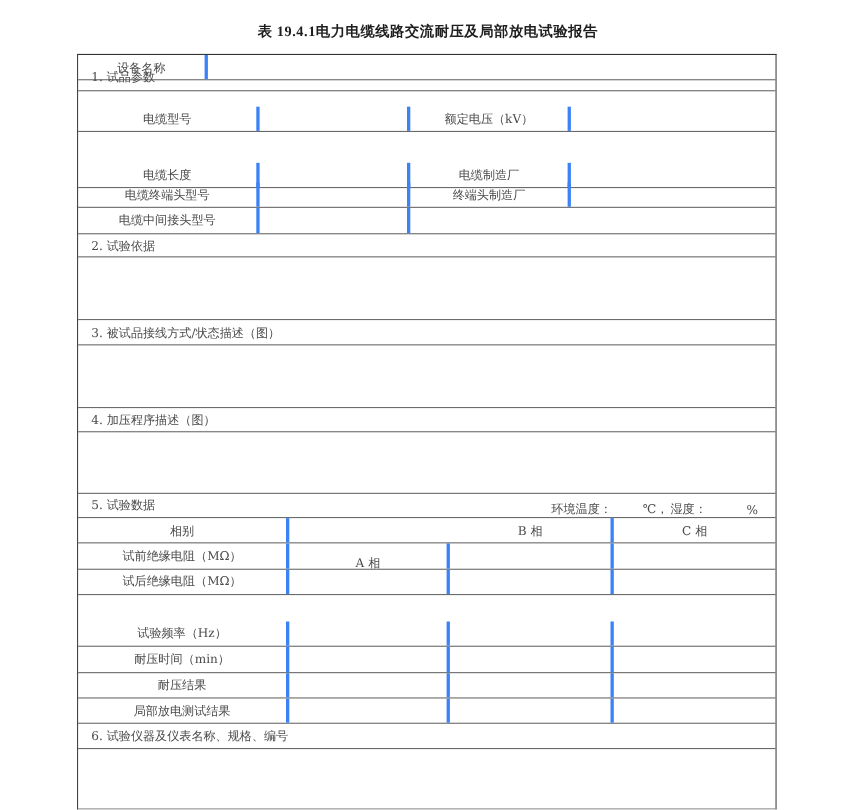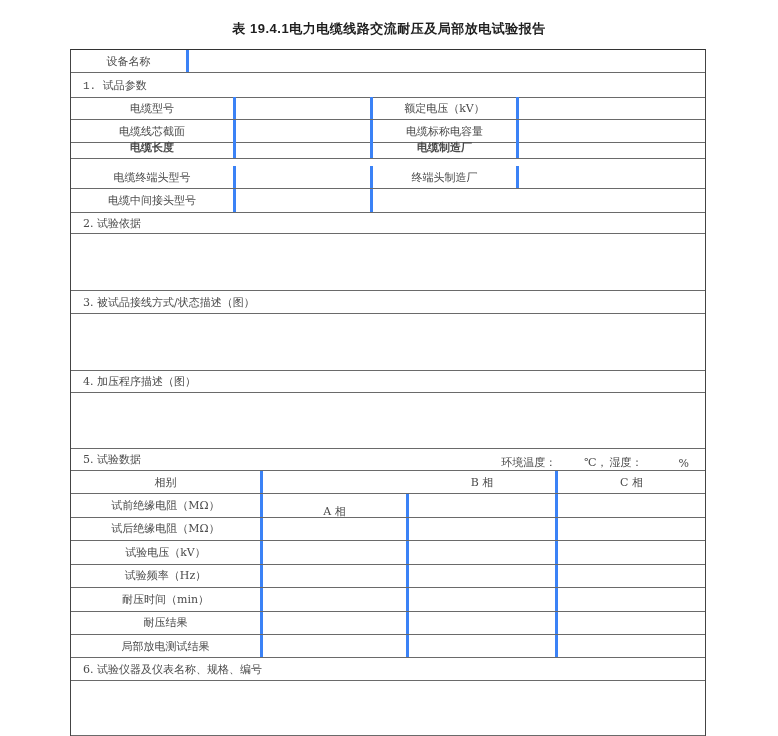--- a/index.html
+++ b/index.html
@@ -6,21 +6,21 @@
   body {
     width: 778px; height: 736px; overflow: hidden; position: relative;
     font-family: "DejaVu Serif", "Liberation Serif", serif;
     color: #3a3a3a;
   }
   .title {
     position: absolute; left: 0; top: 20px; width: 778px; text-align: center;
     font-family: "DejaVu Sans", "Liberation Sans", sans-serif;
     font-weight: bold; font-size: 13px; color: #1e1e1e; letter-spacing: 0.5px;
   }
-  .title .num { font-family: Liberation Sans, sans-serif; }
+  .title .num { font-family: Liberation Serif, serif; }
   .sheet {
     position: absolute; left: 70px; top: 49px; width: 636px; height: 700px;
     border-left: 1.3px solid #444; border-right: 1.3px solid #444; border-top: 1.6px solid #333;
     box-sizing: border-box;
   }
   .row {
     position: absolute; left: 0; width: 100%; box-sizing: border-box;
     border-bottom: 1px solid #6a6a6a;
   }
   .cell {
@@ -49,37 +49,31 @@
   <span class="num">表 19.4.1</span><span>电力电缆线路交流耐压及局部放电试验报告</span>
 </div>
 
 <div class="sheet">
 
   <div class="row" style="top:0; height:23px;">
     <div class="cell vline" style="left:0; width:118px;">设备名称</div>
     <div class="cell" style="left:118px; right:0;"></div>
   </div>
 
-  <div class="row" style="top:24px; height:24px;font-family:Liberation Mono, monospace;">
+  <div class="row" style="top:9px; height:24px;">
     <div class="section-label">1. 试品参数</div>
   </div>
 
   <div class="row" style="top:47px; height:23px;">
     <div class="cell vline" style="left:0; width:165px;">电缆型号</div>
     <div class="cell vline" style="left:165px; width:137px;"></div>
     <div class="cell vline" style="left:302px; width:146px;">额定电压（kV）</div>
     <div class="cell" style="left:448px; right:0;"></div>
   </div>
-  <div class="row" style="top:70px; height:23px;">
-    <div class="cell vline" style="left:0; width:165px;">电缆线芯截面</div>
-    <div class="cell vline" style="left:165px; width:137px;"></div>
-    <div class="cell vline" style="left:302px; width:146px;">电缆标称电容量</div>
-    <div class="cell" style="left:448px; right:0;"></div>
-  </div>
-  <div class="row" style="top:86px; height:23px;font-weight:bold;">
+  <div class="row" style="top:98px; height:23px;">
     <div class="cell vline" style="left:0; width:165px;">电缆长度</div>
     <div class="cell vline" style="left:165px; width:137px;"></div>
     <div class="cell vline" style="left:302px; width:146px;">电缆制造厂</div>
     <div class="cell" style="left:448px; right:0;"></div>
   </div>
   <div class="row" style="top:116px; height:23px;">
     <div class="cell vline" style="left:0; width:165px;">电缆终端头型号</div>
     <div class="cell vline" style="left:165px; width:137px;"></div>
     <div class="cell vline" style="left:302px; width:146px;">终端头制造厂</div>
     <div class="cell" style="left:448px; right:0;"></div>
@@ -129,26 +123,20 @@
     <div class="cell vline" style="left:192px; width:146px;"></div>
     <div class="cell vline" style="left:338px; width:149px;"></div>
     <div class="cell" style="left:487px; right:0;"></div>
   </div>
   <div class="row" style="top:467.5px; height:23.5px;">
     <div class="cell vline" style="left:0; width:192px;">试后绝缘电阻（MΩ）</div>
     <div class="cell vline" style="left:192px; width:146px;"></div>
     <div class="cell vline" style="left:338px; width:149px;"></div>
     <div class="cell" style="left:487px; right:0;"></div>
   </div>
-  <div class="row" style="top:491px; height:23.5px;">
-    <div class="cell vline" style="left:0; width:192px;">试验电压（kV）</div>
-    <div class="cell vline" style="left:192px; width:146px;"></div>
-    <div class="cell vline" style="left:338px; width:149px;"></div>
-    <div class="cell" style="left:487px; right:0;"></div>
-  </div>
   <div class="row" style="top:514.5px; height:23.5px;">
     <div class="cell vline" style="left:0; width:192px;">试验频率（Hz）</div>
     <div class="cell vline" style="left:192px; width:146px;"></div>
     <div class="cell vline" style="left:338px; width:149px;"></div>
     <div class="cell" style="left:487px; right:0;"></div>
   </div>
   <div class="row" style="top:538px; height:23.5px;">
     <div class="cell vline" style="left:0; width:192px;">耐压时间（min）</div>
     <div class="cell vline" style="left:192px; width:146px;"></div>
     <div class="cell vline" style="left:338px; width:149px;"></div>

